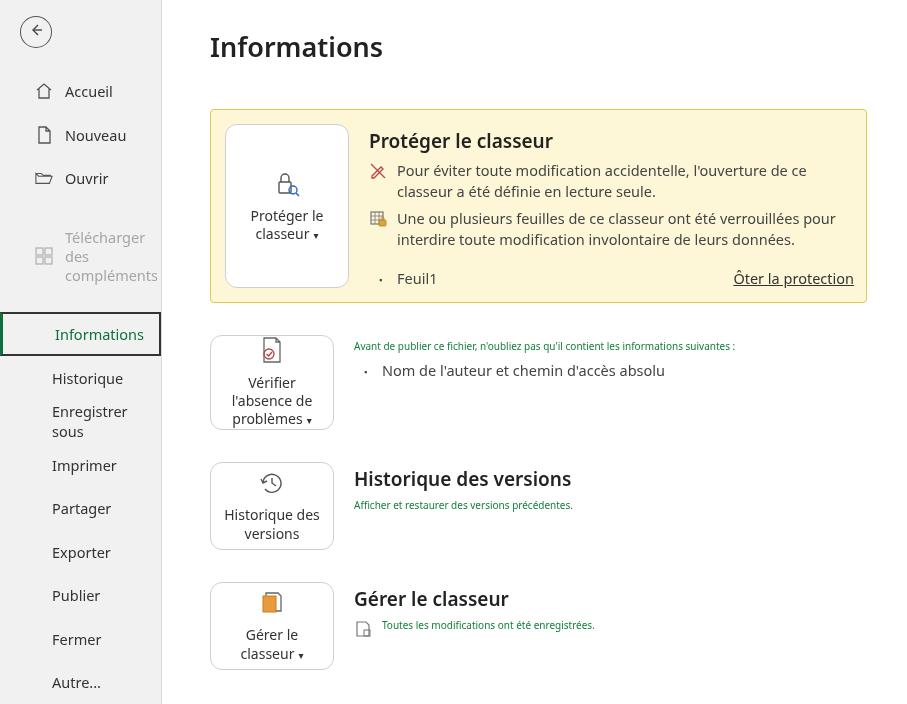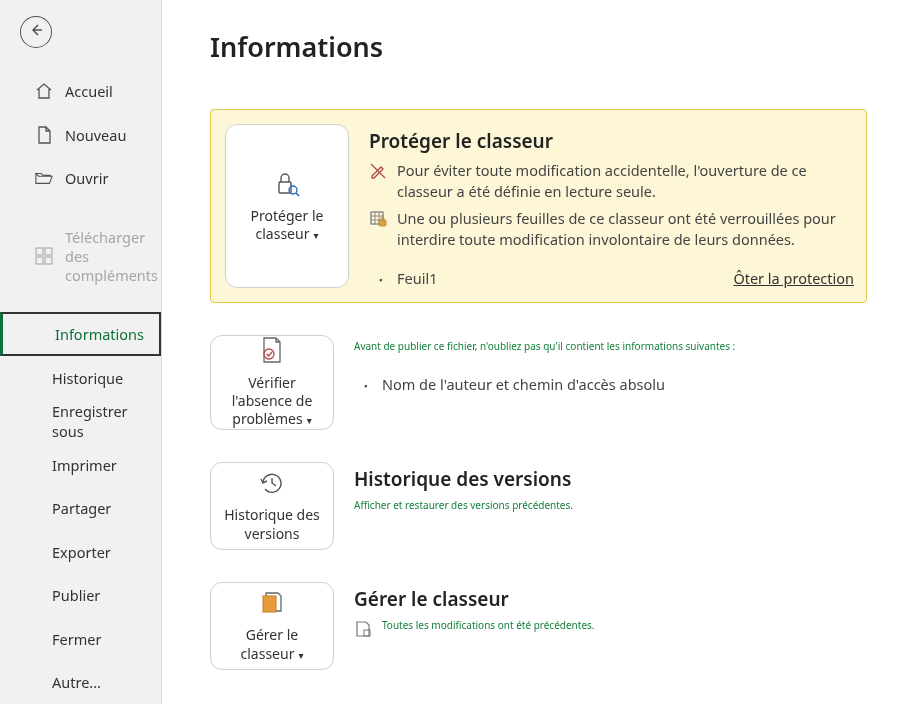--- a/index.html
+++ b/index.html
@@ -103,21 +103,21 @@
     font-size: 19px;
     font-weight: 600;
     color: #222;
     margin-bottom: 6px;
   }
   .section-text {
     font-size: 10px;
     color: #15803d;
     line-height: 1.45;
   }
-  .bullet-list { list-style: none; margin-top: 20px; }
+  .bullet-list { list-style: none; margin-top: 6px; }
   .bullet-list li { position: relative; padding-left: 28px; font-size: 14.5px; color:#444; line-height:1.5;}
   .bullet-list li::before { content: "▪"; position: absolute; left: 10px; font-size:9px; top:5px; }
   
   .protect-panel {
     border: 1px solid #e0c94b;
     background: #fdf7d8;
     border-radius: 4px;
     padding: 14px 12px 14px 14px;
     display: flex;
     gap: 20px;
@@ -322,18 +322,18 @@
     </div>
     <div class="section-body">
       <div class="section-title">Gérer le classeur</div>
       <div class="protect-row" style="margin-top:4px;">
         <span class="row-icon">
           <svg width="18" height="18" viewBox="0 0 18 18">
               <path d="M3 2 H12 L15 5 V16 H3 Z" fill="none" stroke="#777" stroke-width="1.2"></path>
               <rect x="10" y="10" width="6" height="6" fill="none" stroke="#777" stroke-width="1"></rect>
             </svg>
         </span>
-        <span class="section-text">Toutes les modifications ont été précédentes.</span>
+        <span class="section-text">Toutes les modifications ont été enregistrées.</span>
       </div>
     </div>
   </div>
 
 </div>
 
 </body></html>

